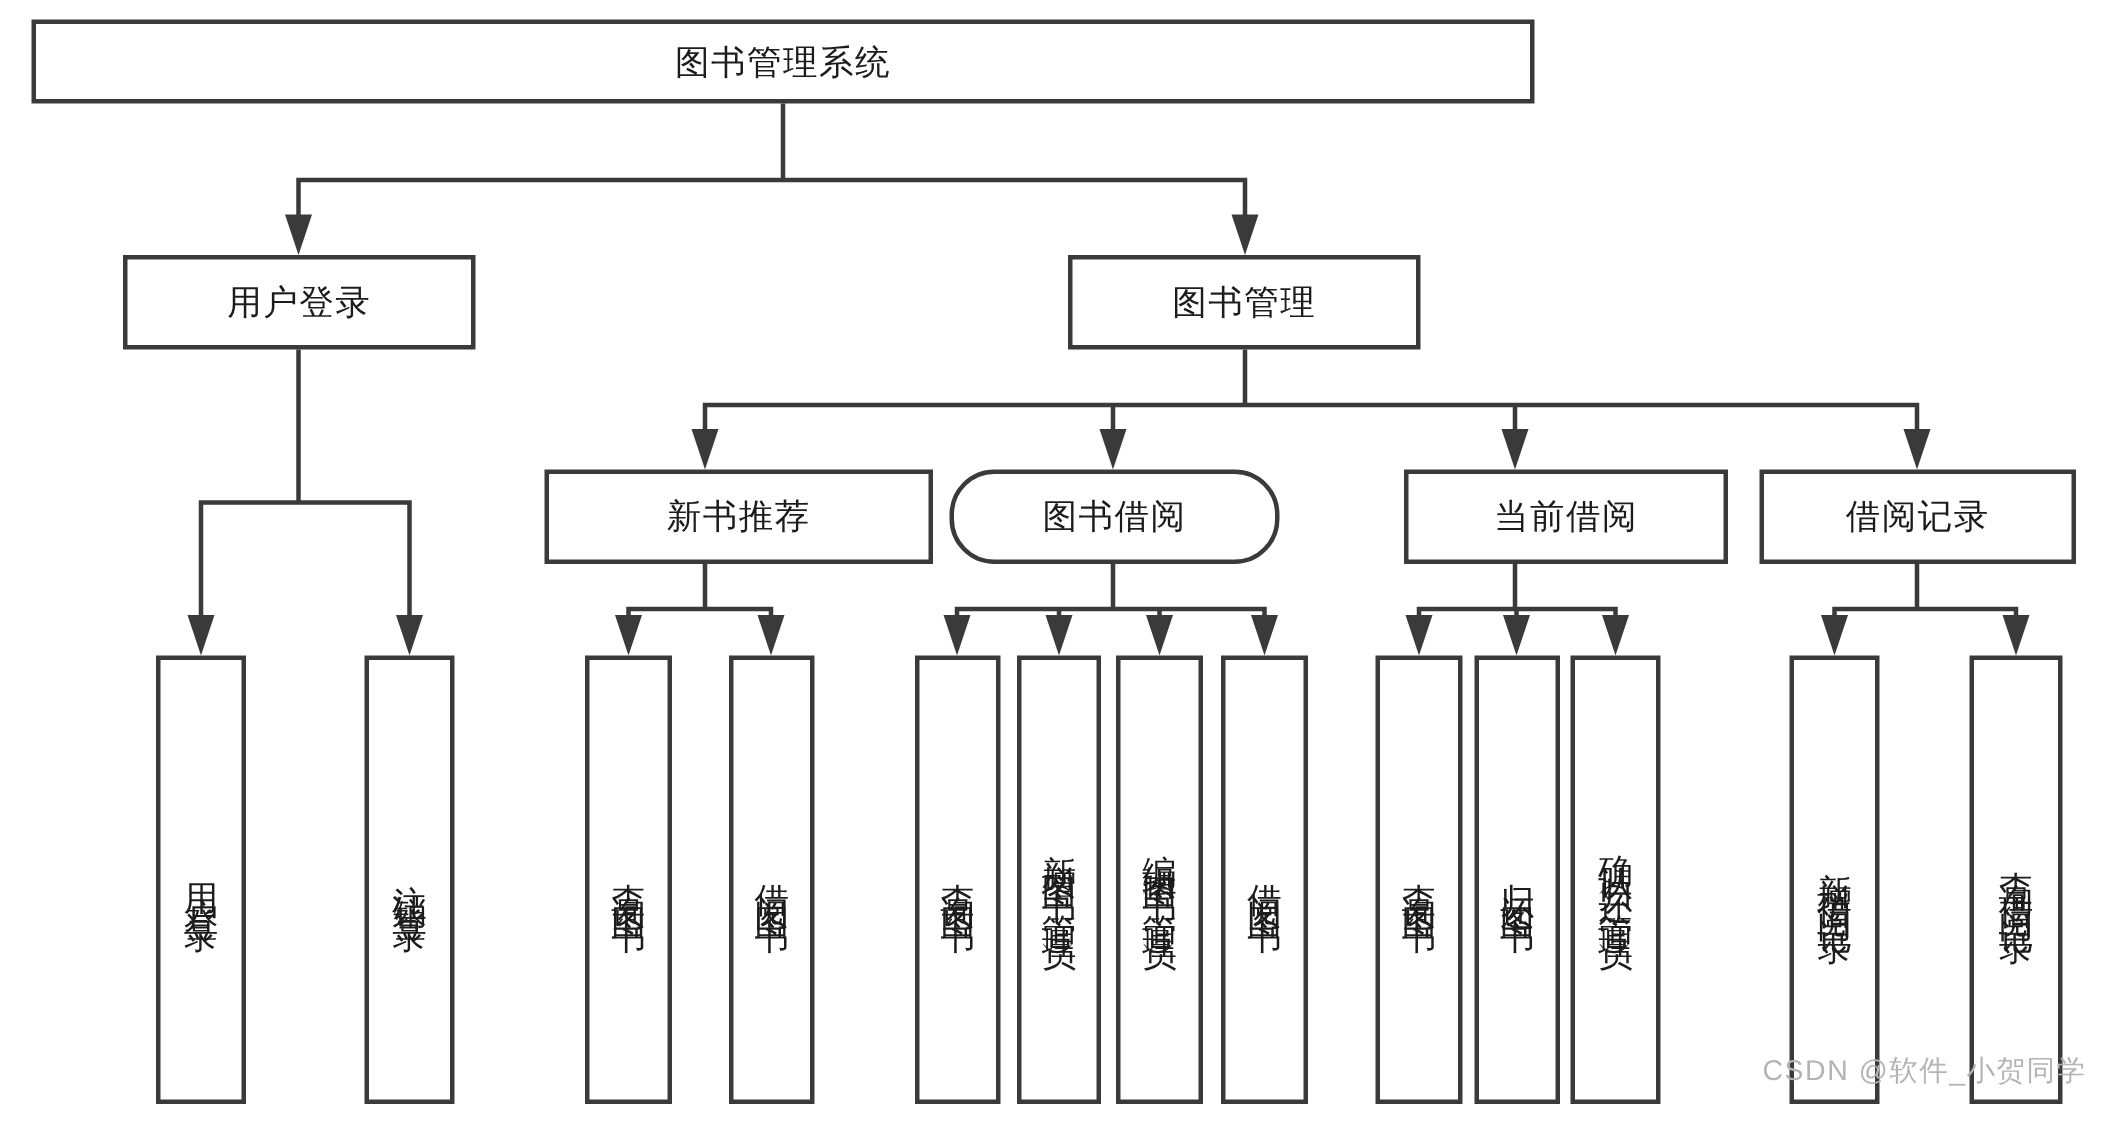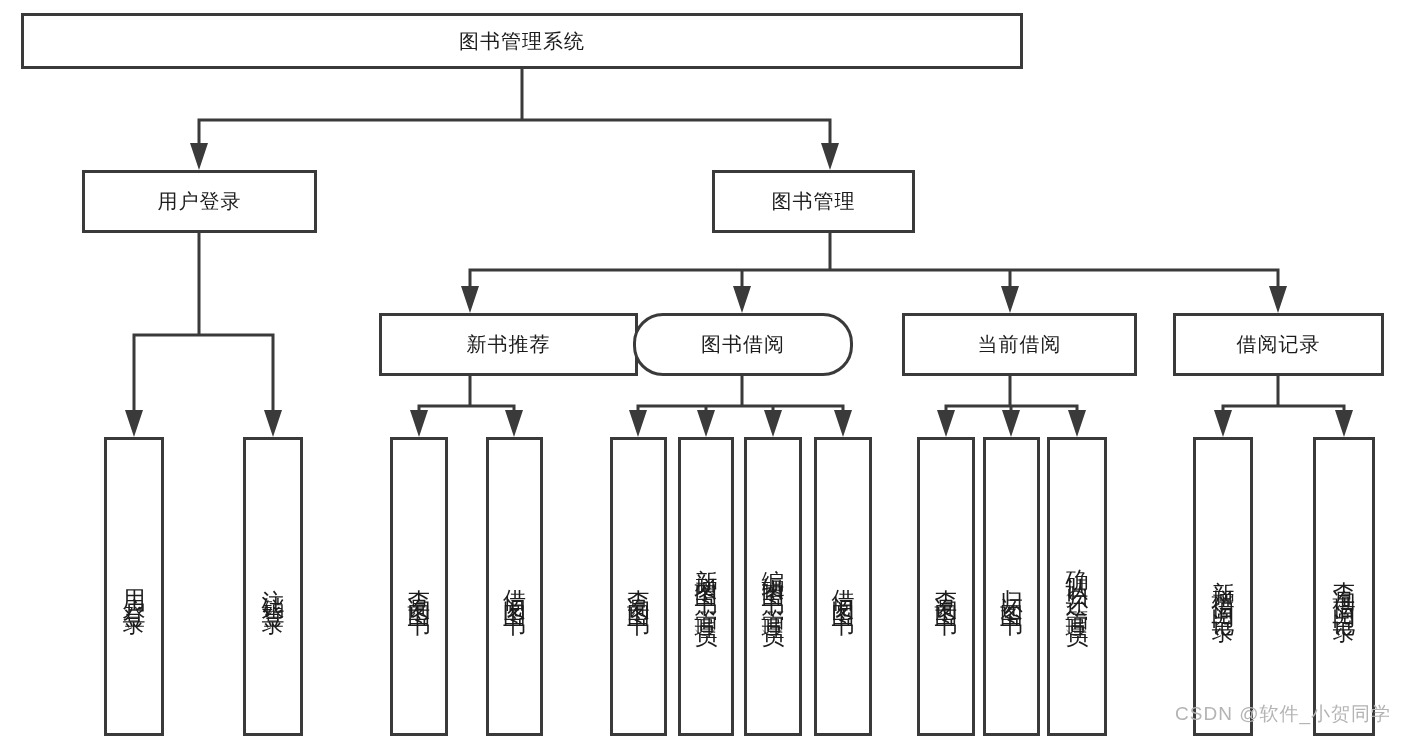--- a/index.html
+++ b/index.html
@@ -18,21 +18,21 @@
     z-index: 1;
   }
   .hbox {
     position: absolute;
     box-sizing: border-box;
     border: 3px solid #3a3a3a;
     background: #ffffff;
     display: flex;
     align-items: center;
     justify-content: center;
-    font-size: 20px;
+    font-size: 23px;
     letter-spacing: 1px;
     color: #1c1c1c;
     z-index: 2;
   }
   .leaf {
     position: absolute;
     top: 437px;
     height: 299px;
     box-sizing: border-box;
     border: 3px solid #3a3a3a;
@@ -95,25 +95,25 @@
       <polygon points="1002,410 1020,410 1011,437"></polygon>
       <polygon points="1068,410 1086,410 1077,437"></polygon>
       <polygon points="1214,410 1232,410 1223,437"></polygon>
       <polygon points="1335,410 1353,410 1344,437"></polygon>
     </g>
   </svg>
 
   <div class="hbox" style="left:21px; top:13px; width:1002px; height:56px;">图书管理系统</div>
 
   <div class="hbox" style="left:82px; top:170px; width:235px; height:63px;">用户登录</div>
-  <div class="hbox" style="left:712px; top:170px; width:203px; height:63px;">图书管理</div>
+  <div class="hbox" style="left:712px; top:170px; width:235px; height:63px;">图书管理</div>
 
-  <div class="hbox" style="left:363px; top:313px; width:259px; height:63px;margin-left:16px;">新书推荐</div>
+  <div class="hbox" style="left:363px; top:313px; width:259px; height:63px;">新书推荐</div>
   <div class="hbox" style="left:633px; top:313px; width:220px; height:63px;border-radius:30px;">图书借阅</div>
-  <div class="hbox" style="left:902px; top:313px; width:235px; height:63px;">当前借阅</div>
+  <div class="hbox" style="left:936px; top:313px; width:216px; height:63px;">当前借阅</div>
   <div class="hbox" style="left:1173px; top:313px; width:211px; height:63px;">借阅记录</div>
 
   <div class="leaf" style="left:104px; width:60px;">
     <span class="vtext">用户登录</span>
   </div>
   <div class="leaf" style="left:243px; width:60px;">
     <span class="vtext">注销登录</span>
   </div>
 
   <div class="leaf" style="left:390px; width:58px;">

